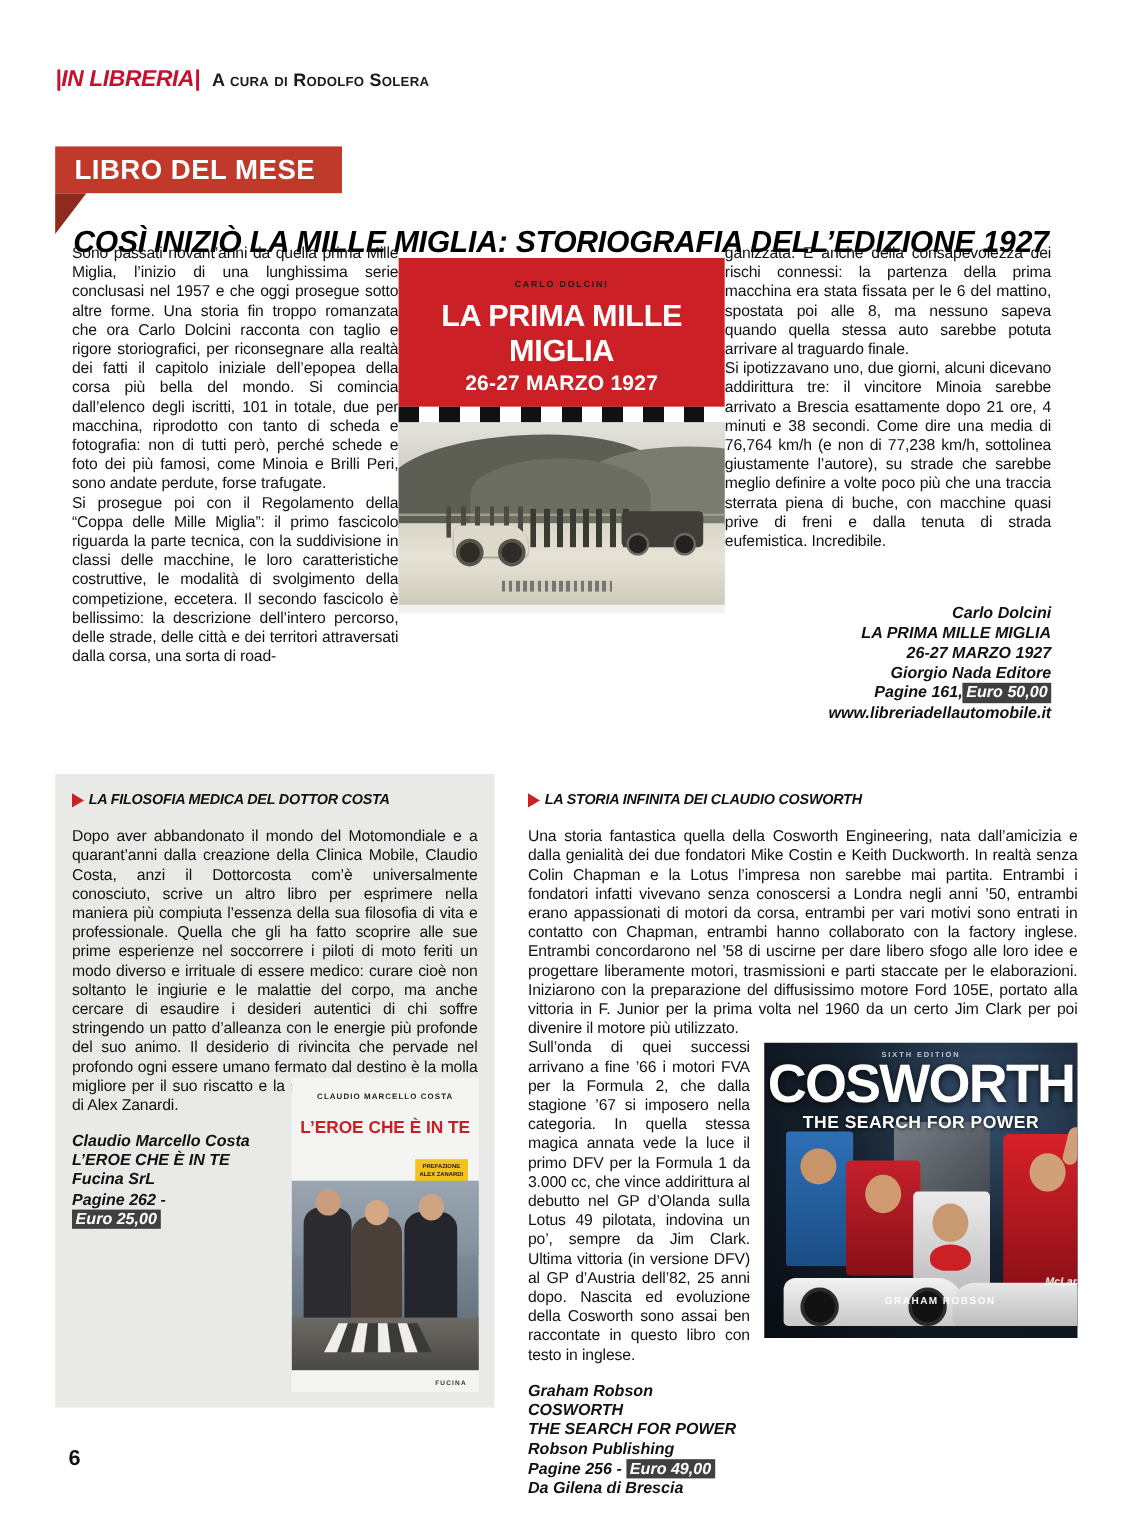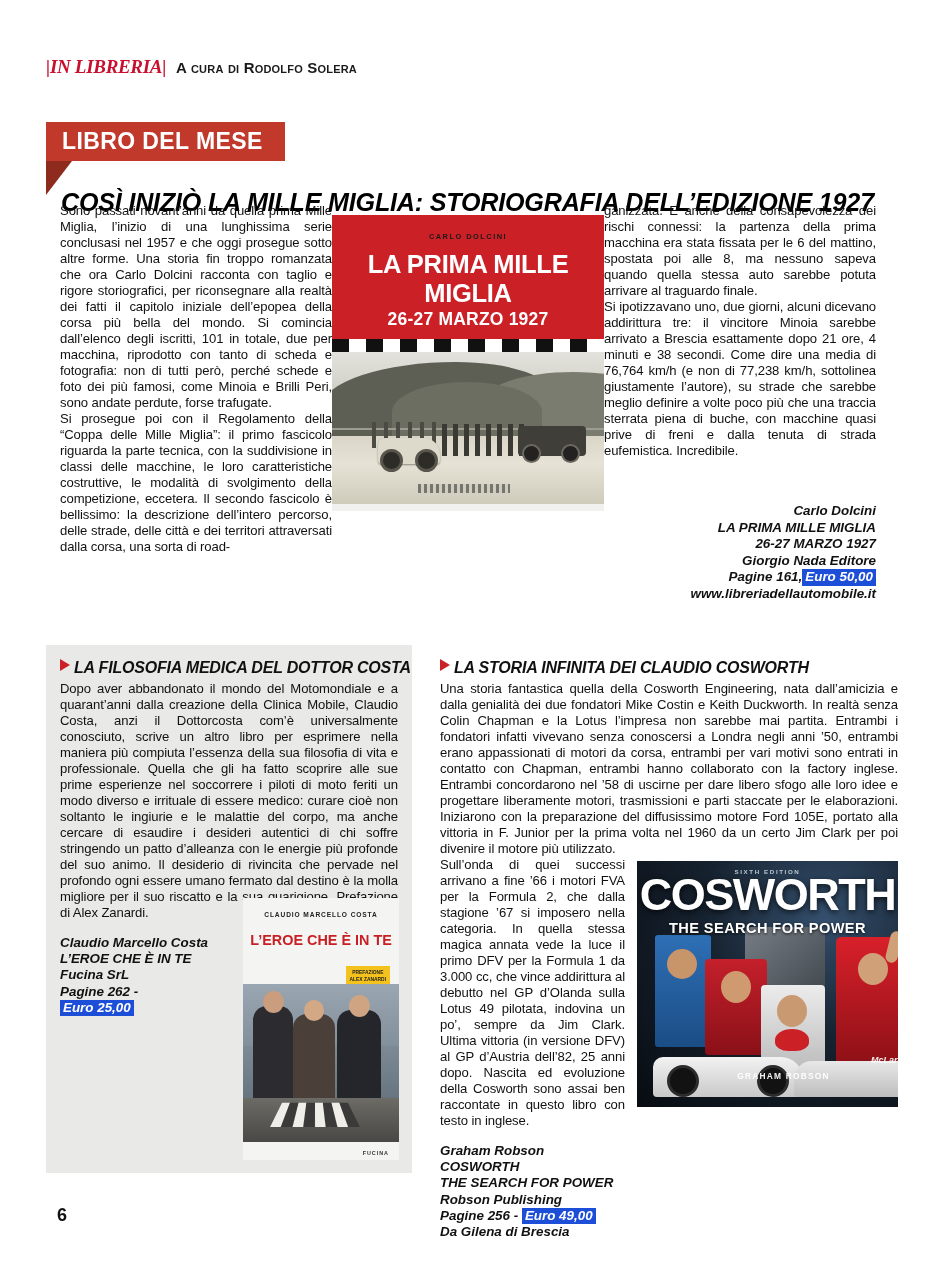--- a/index.html
+++ b/index.html
@@ -11,21 +11,21 @@
     position:relative;
     overflow:hidden;
   }
   .page{position:absolute; left:0; top:0; width:942px; height:1280px;}
 
   
   .header{position:absolute; left:46px; top:56px; display:flex; align-items:baseline; gap:10px;}
   .rubric{
     color:#c8102e; font-weight:bold; font-style:italic;
     font-size:19px; letter-spacing:-.3px;
-    font-family:Liberation Serif, serif;
+    font-family:Liberation Sans, sans-serif;
     white-space:nowrap;
   }
   .rubric .bar{font-weight:bold;}
   .byline{
     font-size:15px; font-weight:bold; color:#1a1a1a;
     letter-spacing:.2px;
     font-variant:small-caps;
     font-family:"Liberation Sans", sans-serif;
   }
 
@@ -146,37 +146,37 @@
   .ph-caption{position:absolute;left:86px;top:132px;width:92px;height:9px;
     background:repeating-linear-gradient(90deg,#555 0 3px,#cfcbbb 3px 6px);opacity:.75;}
 
   
   .credits{
     margin-top:44px; text-align:right;
     font-size:13.4px; font-weight:bold; font-style:italic;
     line-height:16.5px; color:#111;
   }
   .price-hl{
-    background:#1d4ed8; color:#fff; padding:0 3px; font-style:italic; font-weight:bold;
+    background:#404040; color:#fff; padding:0 3px; font-style:italic; font-weight:bold;
     display:inline-block;
   }
 
   
   .lower{position:absolute; left:46px; top:645px; width:852px; height:528px;}
   .lower-bg{position:absolute; left:0; top:0; width:366px; height:528px; background:#e9e9e7;}
 
   .sub-left{position:absolute; left:14px; top:14px; width:338px;}
   .sub-right{position:absolute; left:394px; top:14px; width:458px;}
 
   .sub-head{
-    font-size:16px; font-weight:bold; font-style:italic;
+    font-size:12px; font-weight:bold; font-style:italic;
     letter-spacing:-.2px; color:#111;
-    display:flex; align-items:flex-start; gap:4px;
+    display:flex; align-items:flex-end; gap:4px;
     white-space:nowrap;
-    margin-bottom:4px;
+    margin-bottom:16px;
   }
   .tri{
     width:0;height:0;
     border-left:10px solid #cc2027;
     border-top:6px solid transparent;
     border-bottom:6px solid transparent;
     display:inline-block;
   }
   .sub-body{
     font-size:13.1px; line-height:16.0px; text-align:justify; color:#111;

